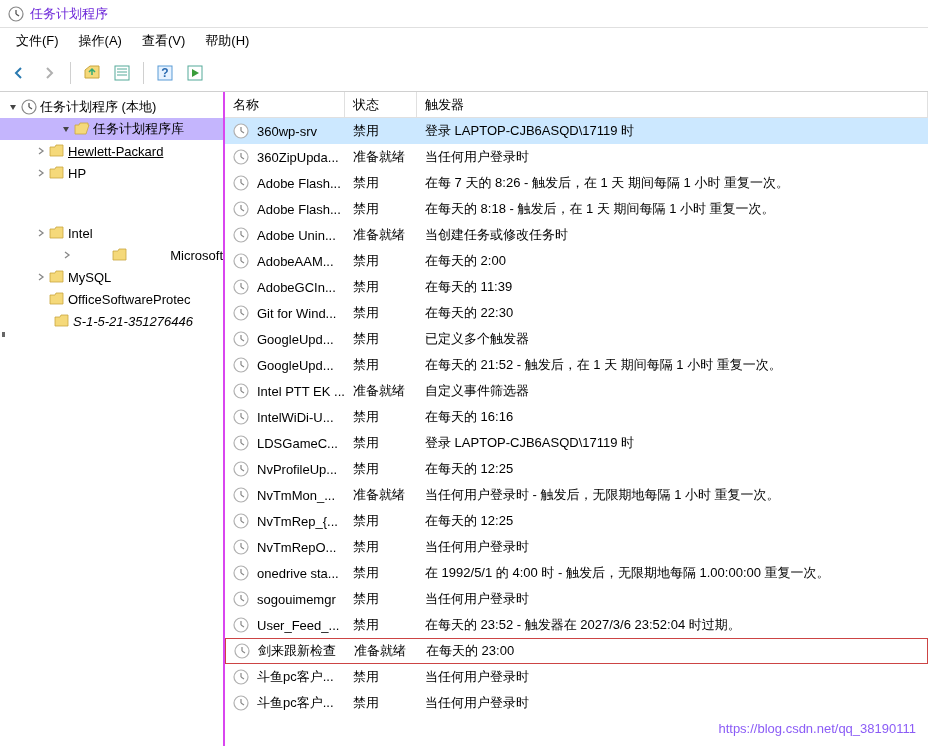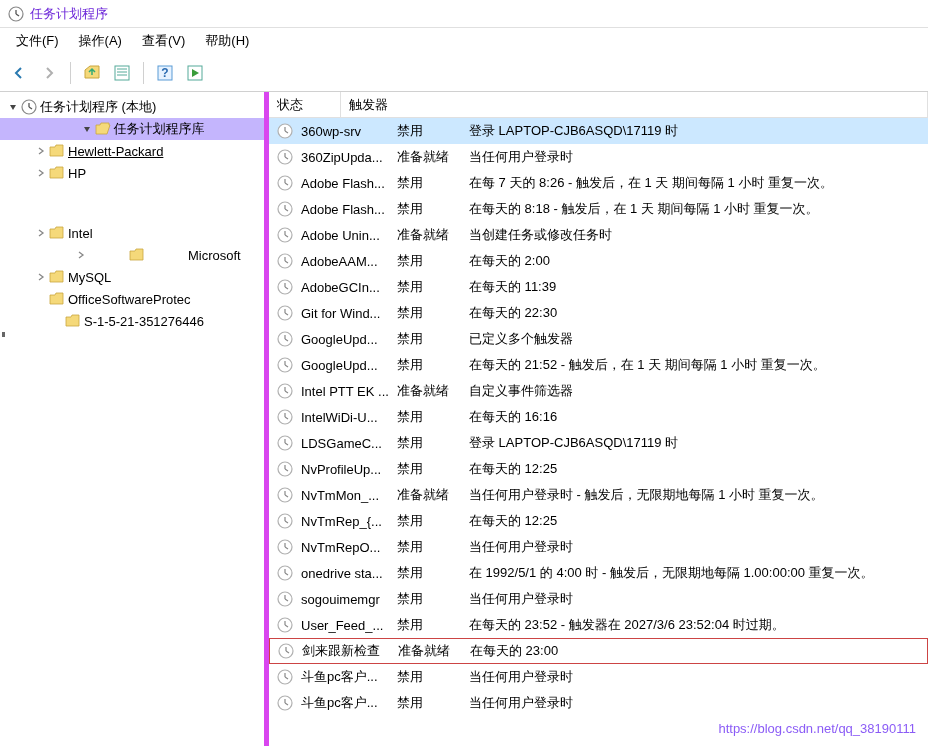--- a/index.html
+++ b/index.html
@@ -11,21 +11,21 @@
     
     .menu-bar { height: 26px; display: flex; align-items: center; padding: 0 6px; background: #fff; }
     .menu-item { padding: 3px 10px; cursor: default; font-size: 13px; }
     
     .toolbar { height: 38px; display: flex; align-items: center; padding: 0 6px; gap: 4px; background: #fff; border-bottom: 1px solid #d0d0d0; }
     .toolbar-btn { width: 26px; height: 26px; display: flex; align-items: center; justify-content: center; cursor: default; }
     .toolbar-sep { width: 1px; height: 22px; background: #d0d0d0; margin: 0 4px; }
     
     .main-area { display: flex; height: calc(100% - 92px); }
     
-    .tree-panel { width: 269px; border-right: 5px solid #d946ef; background: #fff; overflow: hidden; padding: 4px 0; }
+    .tree-panel { width: 225px; border-right: 2px solid #d946ef; background: #fff; overflow: hidden; padding: 4px 0; }
     .tree-node { display: flex; align-items: center; height: 22px; padding-left: 6px; cursor: default; white-space: nowrap; overflow: hidden; }
     .tree-node.selected { background: #c4b5fd; justify-content: center; }
     .tree-toggle { width: 14px; height: 14px; display: flex; align-items: center; justify-content: center; cursor: pointer; font-size: 10px; color: #666; }
     .tree-icon { width: 18px; height: 18px; display: flex; align-items: center; justify-content: center; margin-right: 2px; }
     .tree-label { font-size: 13px; }
     .tree-indent { display: inline-block; }
     
     .list-panel { flex: 1; background: #fff; overflow: hidden; position: relative; }
     .list-header { display: flex; height: 26px; border-bottom: 1px solid #e0e0e0; background: #fff; }
     .list-header-cell { padding: 4px 8px; border-right: 1px solid #e0e0e0; font-size: 13px; cursor: default; }
@@ -213,36 +213,37 @@
         <div class="tree-node" style="padding-left: 6px;">
           <span class="tree-indent" style="width:28px"></span>
           <span class="tree-toggle"></span>
           <span class="tree-icon">
             <svg width="16" height="16" viewBox="0 0 16 16">
               <path d="M1 4 L6 4 L7 2 L14 2 L14 13 L1 13 Z" fill="#f5d97a" stroke="#c9a63f" stroke-width="0.8"></path>
             </svg>
           </span>
           <span class="tree-label">OfficeSoftwareProtec</span>
         </div>
-        <div class="tree-node" style="padding-left: 22px;">
+        <div class="tree-node" style="padding-left: 11px; font-style: italic;">
           <span class="tree-indent" style="width:28px"></span>
           <span class="tree-toggle"></span>
           <span class="tree-icon">
             <svg width="16" height="16" viewBox="0 0 16 16">
               <path d="M1 4 L6 4 L7 2 L14 2 L14 13 L1 13 Z" fill="#f5d97a" stroke="#c9a63f" stroke-width="0.8"></path>
             </svg>
           </span>
           <span class="tree-label">S-1-5-21-351276446</span>
         </div>
       </div>
     <div style="position:relative;left:2px;top:0;width:3px;height:5px;background:#666"></div>
   </div>
 
   <div class="list-panel">
     <div class="list-header">
+      <div class="list-header-cell col-name">名称</div>
       <div class="list-header-cell col-status">状态</div>
       <div class="list-header-cell col-trigger">触发器</div>
     </div>
     <div class="list-body" id="task-list">
         <div class="list-row selected">
           <div class="list-cell col-name">
             <span class="row-icon">
               <svg width="16" height="16" viewBox="0 0 16 16">
                 <circle cx="8" cy="8" r="7" fill="#fff" stroke="#b0b0b0" stroke-width="1.2"></circle>
                 <line x1="8" y1="8" x2="8" y2="4" stroke="#888" stroke-width="1.2"></line>

